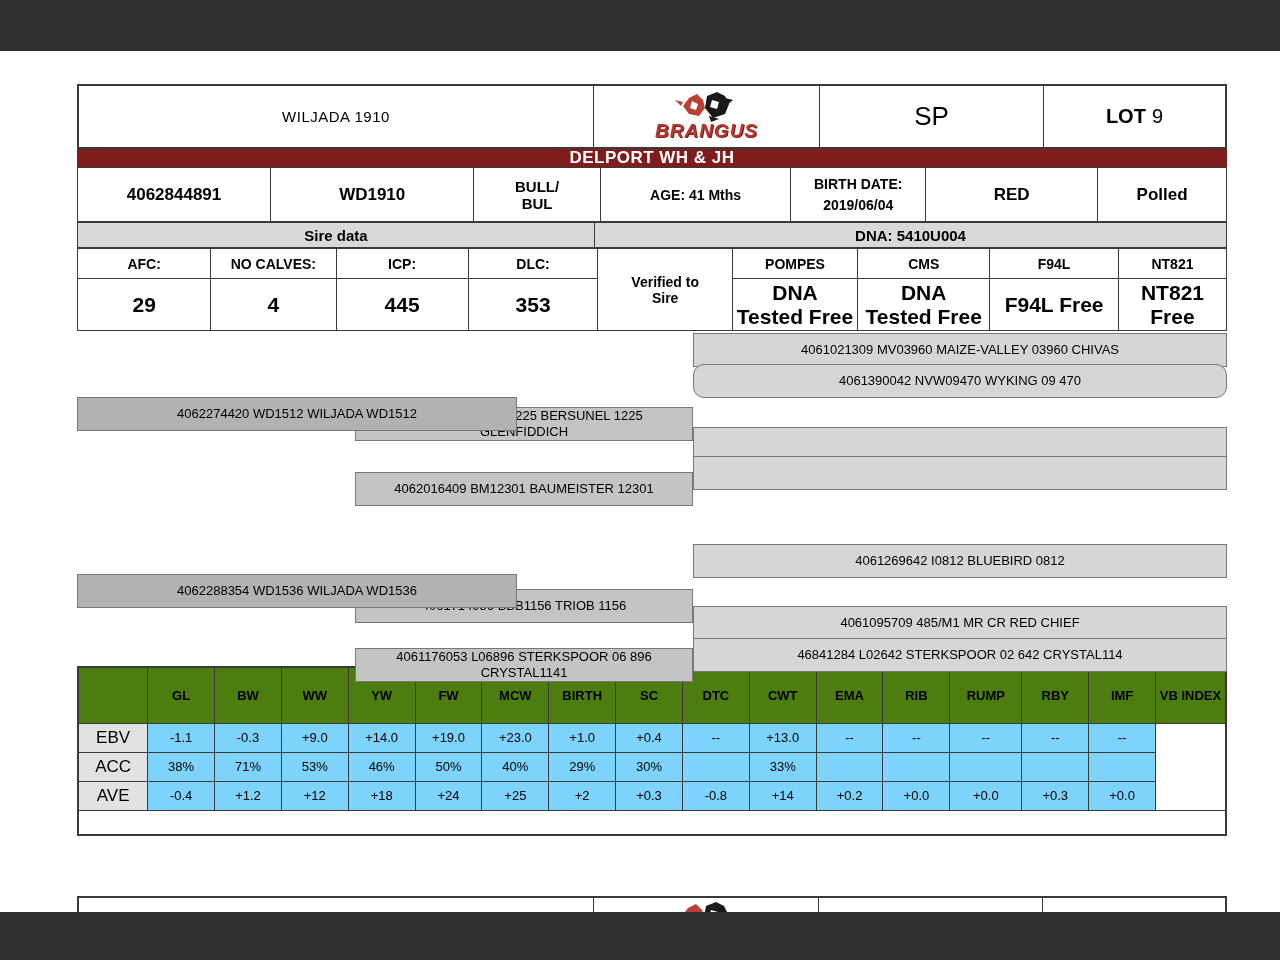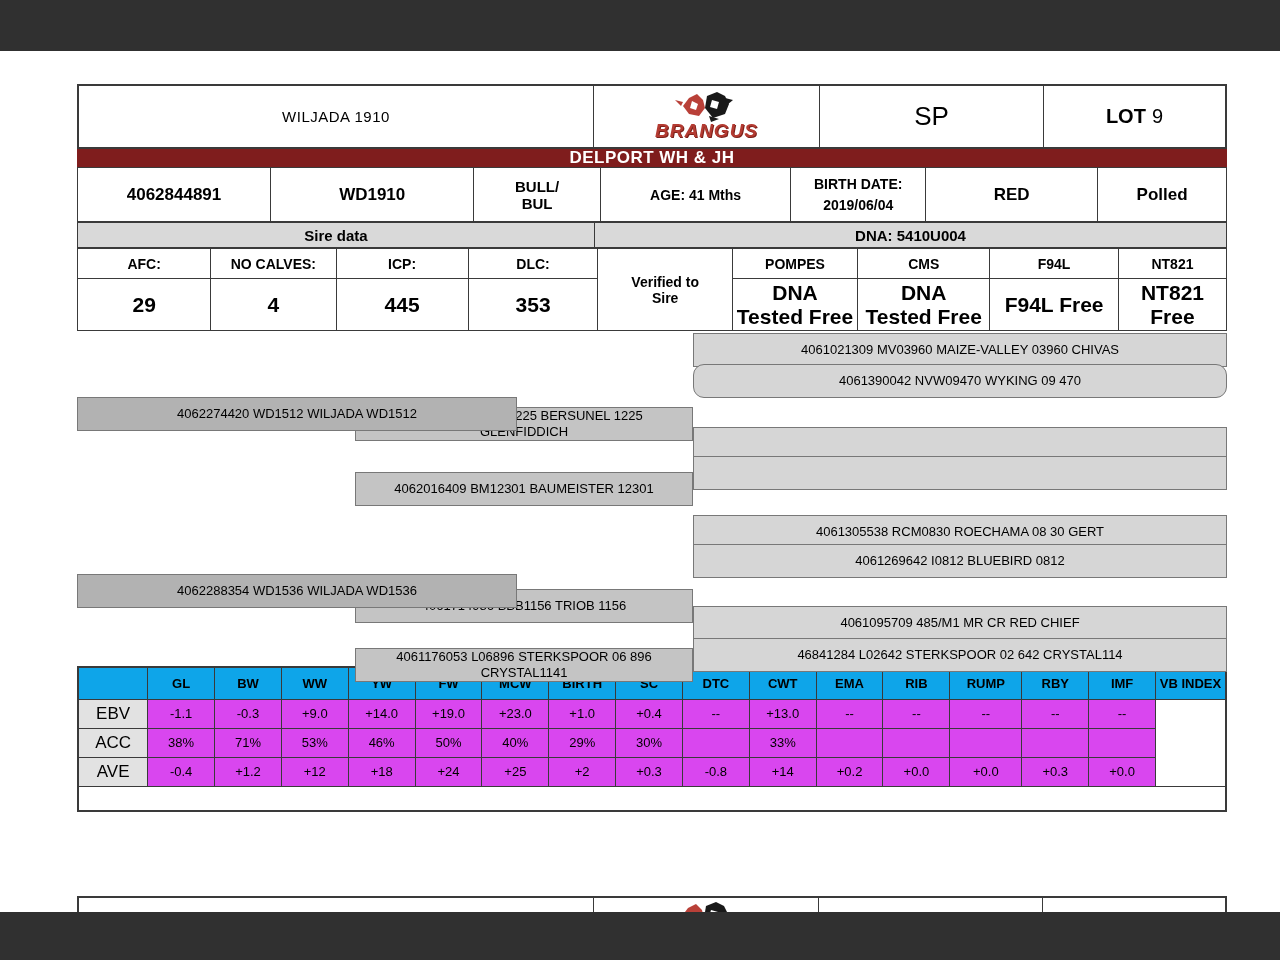--- a/index.html
+++ b/index.html
@@ -39,22 +39,22 @@
   .verified-cell { font-weight:bold; font-size:14px; }
 
   .pedigree { position:relative; height:335px; }
   .ped { position:absolute; display:flex; align-items:center; justify-content:center;
          text-align:center; font-size:13px; line-height:1.2; border:1px solid #787878; padding:16px 8px; }
   .gen1 { background:#b2b2b2; }
   .gen2 { background:#c4c4c4;margin-top:45px; }
   .gen3 { background:#d6d6d6; }
 
   .ebv-table { border:2px solid #3a3a3a; }
-  .ebv-table th { background:#0ea5e9; height:32px; font-size:13px; font-weight:bold; }
-  .ebv-table td { background:#d946ef; height:29px; font-size:13px; }
+  .ebv-table th { background:#4d7c0f; height:56px; font-size:13px; font-weight:bold; }
+  .ebv-table td { background:#7dd3fc; height:29px; font-size:13px; }
   .ebv-table td.rowlabel { font-size:17px; background:#e2e2e2; }
   .ebv-table td.vb-cell { background:#ffffff; }
   .ebv-table td.footer-cell { background:#ffffff; height:25px; }
   .corner { background:#a9a9a9; }
 
   .card-next { position:absolute; left:77px; top:896px; width:1150px; height:16px;
                border:2px solid #3a3a3a; border-bottom:none; overflow:hidden; display:flex; }
   .card-next .c { border-right:1px solid #3a3a3a; height:100%; display:flex; justify-content:center; }
   .card-next .c:last-child { border-right:none; }
 
@@ -186,21 +186,20 @@
       </table>
 
     <div class="pedigree">
       <div class="ped gen3" style="top:2px;left:616px;width:534px;height:29px;">4061021309 MV03960 MAIZE-VALLEY 03960 CHIVAS</div>
       <div class="ped gen2" style="top:31px;left:278px;width:338px;height:34px;">4061777587 BVN1225 BERSUNEL 1225 GLENFIDDICH</div>
       <div class="ped gen3" style="top:33px;left:616px;width:534px;height:30px;border-radius:11px;">4061390042 NVW09470 WYKING 09 470</div>
       <div class="ped gen1" style="top:66px;left:0px;width:440px;height:28px;">4062274420 WD1512 WILJADA WD1512</div>
       <div class="ped gen2" style="top:96px;left:278px;width:338px;height:14px;">4062016409 BM12301 BAUMEISTER 12301</div>
       <div class="ped gen3" style="top:96px;left:616px;width:534px;height:27px;"></div>
       <div class="ped gen3" style="top:125px;left:616px;width:534px;height:27px;"></div>
-      <div class="ped gen3" style="top:184px;left:616px;width:534px;height:27px;">4061305538 RCM0830 ROECHAMA 08 30 GERT</div>
       <div class="ped gen2" style="top:213px;left:278px;width:338px;height:28px;">4061714986 BBB1156 TRIOB 1156</div>
       <div class="ped gen3" style="top:213px;left:616px;width:534px;height:28px;">4061269642 I0812 BLUEBIRD 0812</div>
       <div class="ped gen1" style="top:243px;left:0px;width:440px;height:28px;">4062288354 WD1536 WILJADA WD1536</div>
       <div class="ped gen2" style="top:272px;left:278px;width:338px;height:34px;">4061176053 L06896 STERKSPOOR 06 896 CRYSTAL1141</div>
       <div class="ped gen3" style="top:275px;left:616px;width:534px;height:29px;">4061095709 485/M1 MR CR RED CHIEF</div>
       <div class="ped gen3" style="top:307px;left:616px;width:534px;height:27px;">46841284 L02642 STERKSPOOR 02 642 CRYSTAL114</div>
     </div>
 
     <table class="ebv-table">
       <colgroup>

